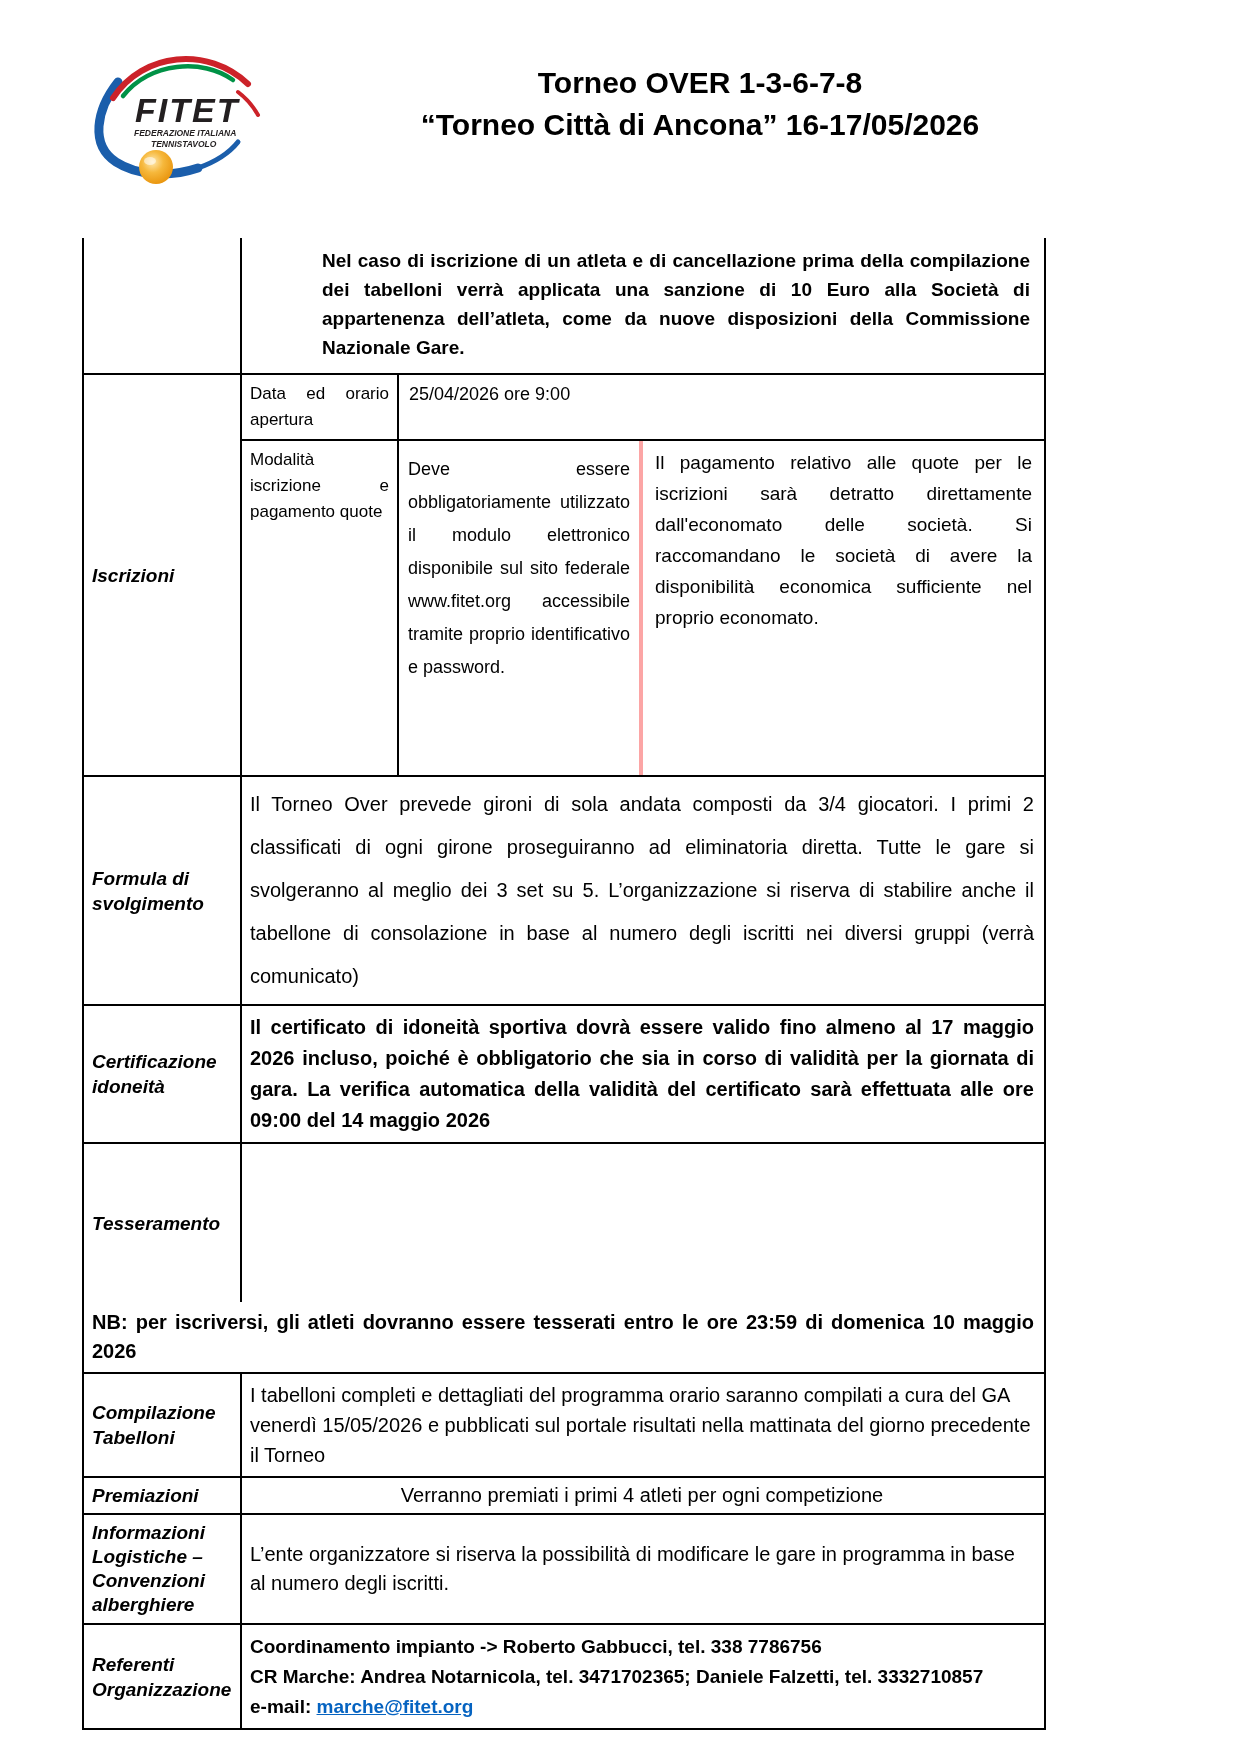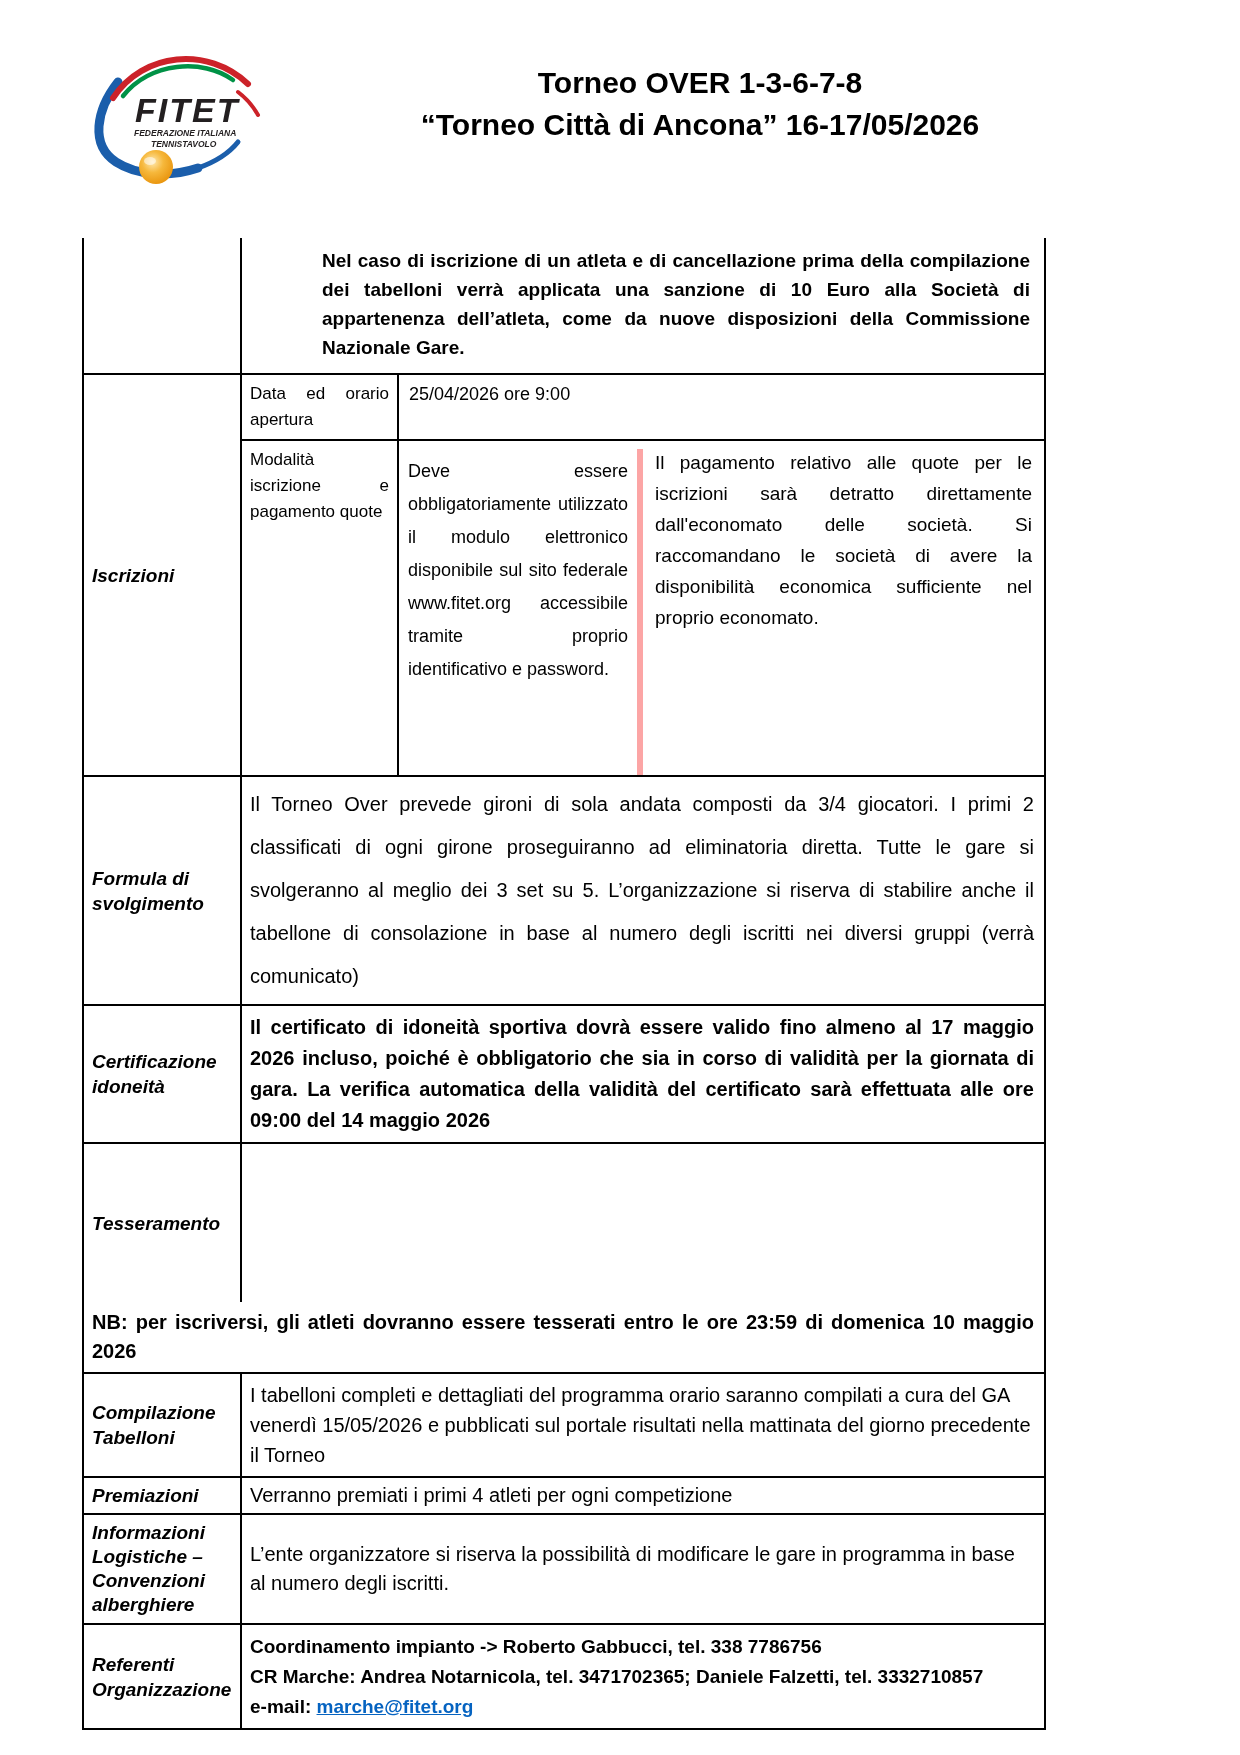--- a/index.html
+++ b/index.html
@@ -109,43 +109,42 @@
     flex:1 1 auto;
     padding:6px 10px;
     font-size:18px;
     line-height:26px;
   }
   .subrow-apertura{min-height:61px;}
   .subrow-chiusura{min-height:62px;}
   .mid-cell{
     width:244px;
     flex:0 0 244px;
-    border-right:6px solid #fca5a5;
-    padding:6px 9px;
+    border-right:4px solid #fca5a5;
+    padding:12px 9px;
     font-size:18px;
     line-height:33px;
     text-align:justify;
-    margin-top:8px;
   }
   .pay-cell{
     flex:1 1 auto;
     padding:6px 12px;
     font-size:19px;
     line-height:31px;
     text-align:justify;
   }
 
   .row-formula{min-height:128px;}
   .row-formula .content{line-height:43px;}
   .row-cert{min-height:100px;}
   .row-cert .content{line-height:31px;}
   .row-tess{min-height:62px;flex-direction:column;}
   .row-comp{min-height:91px;}
   .row-comp .content{line-height:30px;}
-  .row-prem{min-height:37px;}
+  .row-prem{min-height:37px;text-align:center;}
   .row-prem .content{padding-top:3px;padding-bottom:3px;}
   .row-info{min-height:110px;}
   .row-info .lab{line-height:24px;}
   .row-info .content{display:flex;align-items:center;}
   .row-ref{min-height:93px;}
   .row-ref .content{font-weight:bold;line-height:30px;font-size:19px;padding-top:7px;}
   .email-link{
     color:#0563C1;
     text-decoration:underline;
     font-weight:bold;

